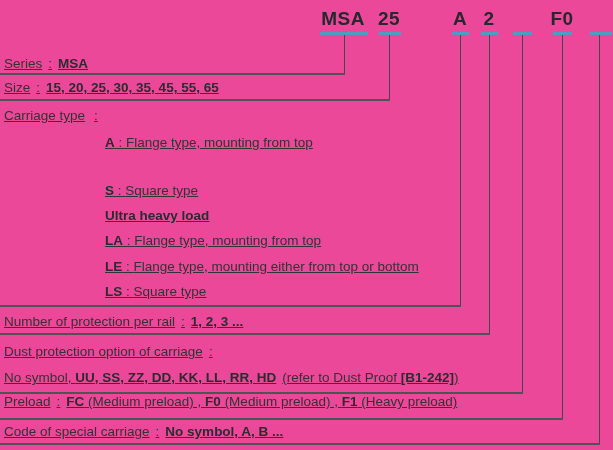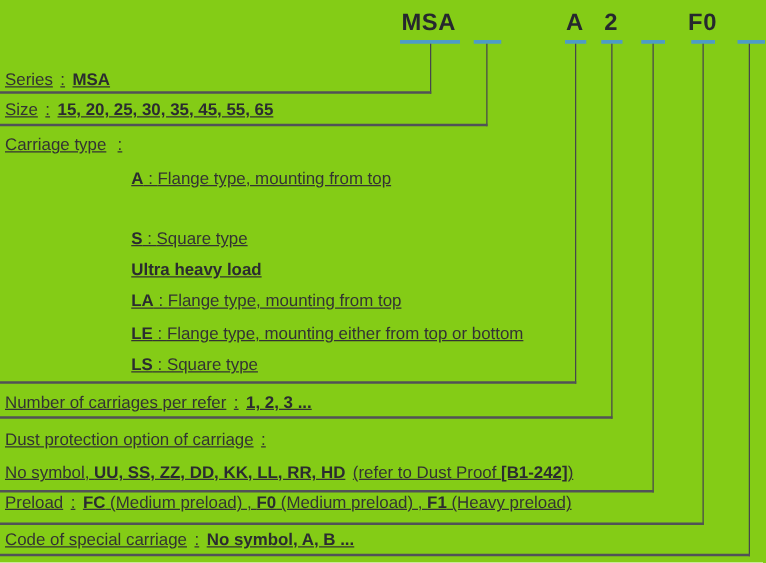--- a/index.html
+++ b/index.html
@@ -1,20 +1,20 @@
 <!DOCTYPE html>
 <html><head>
 <meta charset="utf-8">
 <style>
   html, body { margin: 0; padding: 0; background: #ffffff; }
   .canvas {
     position: relative;
     width: 613px;
     height: 450px;
-    background: #84cc16;
+    background: #ec4899;
     font-family: "Liberation Sans", sans-serif;
     color: #333333;
     overflow: hidden;
   }
   
   .code {
     position: absolute;
     top: 8px;
     width: 60px;
     height: 22px;
@@ -57,20 +57,21 @@
   .sub { left: 105px; }
   .val-abs { position: absolute; left: 101px; top: 0; }
   .lbl, .seg { display: inline; }
 </style>
 </head>
 <body>
 
 <div class="canvas">
 
   <div class="code" style="left:313px">MSA</div>
+  <div class="code" style="left:359px">25</div>
   <div class="code" style="left:430px">A</div>
   <div class="code" style="left:459px">2</div>
   <div class="code" style="left:532px">F0</div>
 
   <div class="ul" style="left:320px;width:48px"></div>
   <div class="ul" style="left:379px;width:22px"></div>
   <div class="ul" style="left:452px;width:17px"></div>
   <div class="ul" style="left:481px;width:17px"></div>
   <div class="ul" style="left:513px;width:19px"></div>
   <div class="ul" style="left:553px;width:19px"></div>
@@ -119,21 +120,21 @@
     <b>LA</b><span class="seg"> : </span><span class="seg">Flange type, mounting from top</span>
   </div>
   <div class="row sub" style="top:258px">
     <b>LE</b><span class="seg"> : </span><span class="seg">Flange type, mounting either from top or bottom</span>
   </div>
   <div class="row sub" style="top:283px">
     <b>LS</b><span class="seg"> : </span><span class="seg">Square type</span>
   </div>
 
   <div class="row" style="top:313px">
-    <span class="lbl">Number of carriages per refer</span><span class="sep">:</span><b>1, 2, 3 ...</b>
+    <span class="lbl">Number of protection per rail</span><span class="sep">:</span><b>1, 2, 3 ...</b>
   </div>
 
   <div class="row" style="top:343px">
     <span class="lbl">Dust protection option of carriage</span><span class="sep">:</span>
   </div>
 
   <div class="row" style="top:369px">
     <span class="seg">No symbol, </span><b>UU, SS, ZZ, DD, KK, LL, RR, HD</b><span class="seg" style="margin-left:6px">(refer to Dust Proof </span><b>[B1-242]</b><span class="seg">)</span>
   </div>
 

